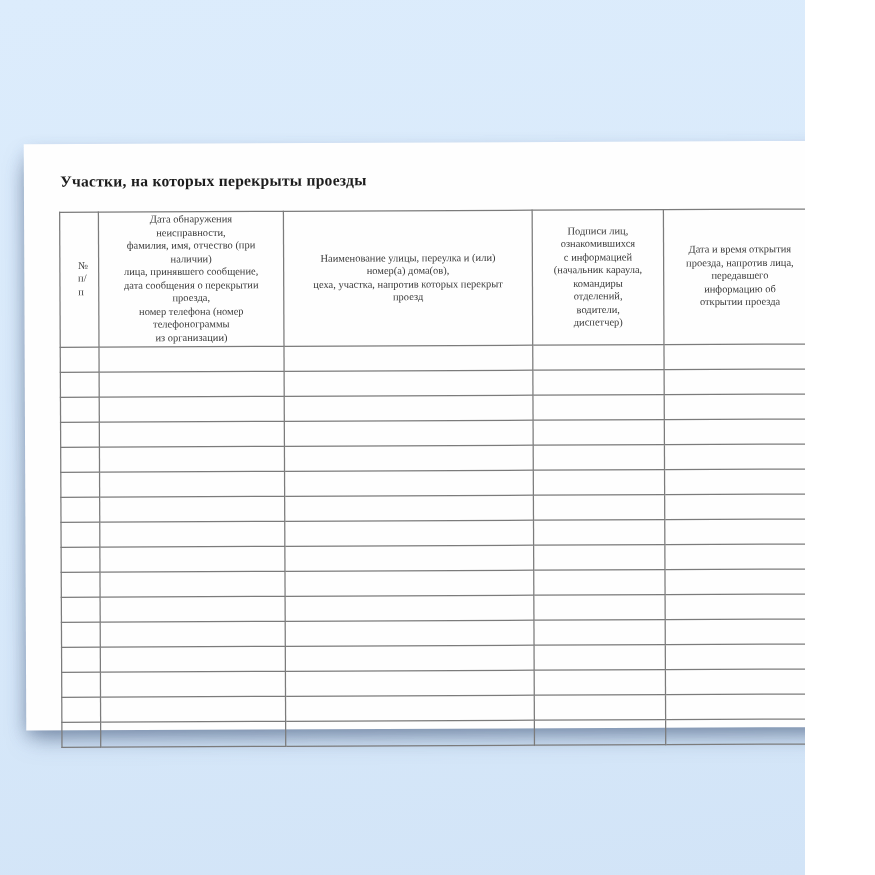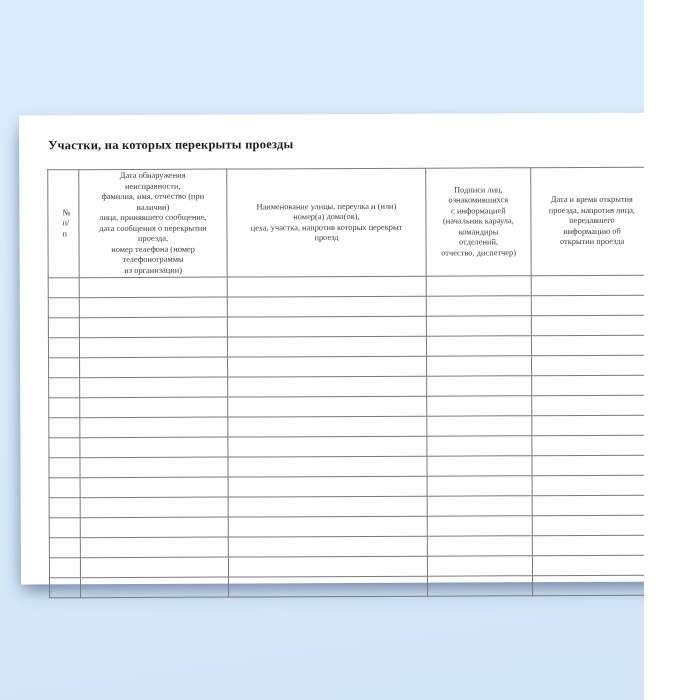--- a/index.html
+++ b/index.html
@@ -113,21 +113,21 @@
 дата сообщения о перекрытии проезда,
 номер телефона (номер телефонограммы
 из организации)</th>
           <th>Наименование улицы, переулка и (или) номер(а) дома(ов),
 цеха, участка, напротив которых перекрыт проезд</th>
           <th>Подписи лиц,
 ознакомившихся
 с информацией
 (начальник караула,
 командиры отделений,
-отчество, диспетчер)</th>
+водители, диспетчер)</th>
           <th>Дата и время открытия
 проезда, напротив лица,
 передавшего информацию об
 открытии проезда</th>
         </tr>
       </thead>
       <tbody>
           <tr>
             <td></td>
             <td></td>

